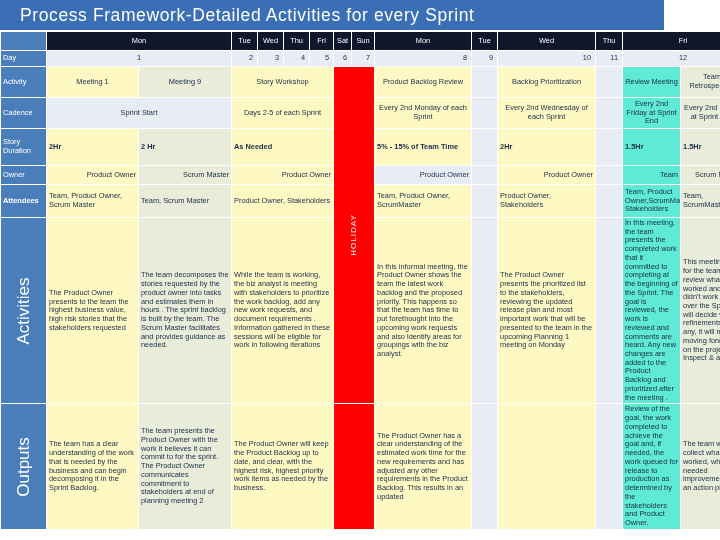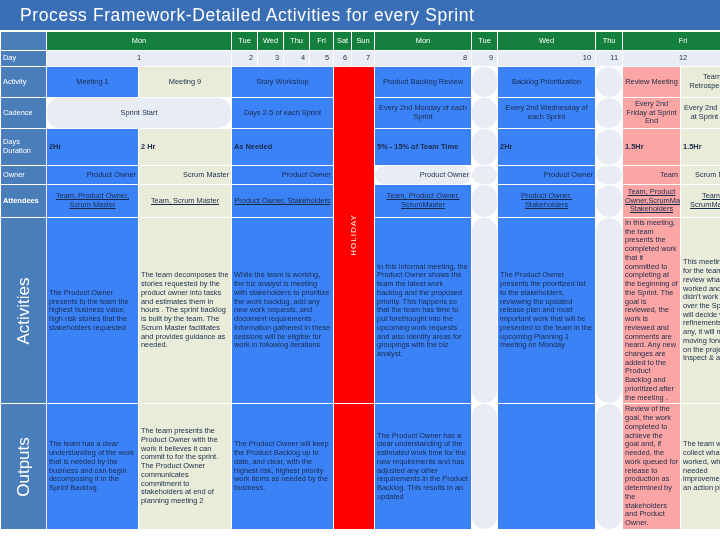--- a/index.html
+++ b/index.html
@@ -6,21 +6,21 @@
   body{
     width:720px;height:540px;overflow:hidden;
     background:#ffffff;
     font-family:"Liberation Sans","DejaVu Sans",sans-serif;
     color:#1a2b4a;
   }
   #root{position:relative;width:720px;height:540px;}
 
   
   .title-band{
-    position:absolute;left:0;top:0;width:720px;height:30px;
+    position:absolute;left:0;top:0;width:664px;height:30px;
     background:#3a6fb5;
     display:flex;align-items:center;
   }
   .title-text{
     color:#ffffff;
     font-size:17.5px;
     letter-spacing:0.6px;
     padding-left:20px;
     white-space:nowrap;
     font-weight:400;
@@ -50,46 +50,46 @@
     text-align:left;
     padding-left:2px;
     vertical-align:top;
     white-space:nowrap;
     margin-left:39px;
   }
   .rowlab.mid{vertical-align:middle;font-weight:bold;}
 
   
   .dayname{
-    background:#15803d;color:#ffffff;
+    background:#0f172a;color:#ffffff;
     text-align:center;font-size:8px;
     height:16px;
     white-space:nowrap;
   }
   .corner{background:#4a7ebb;}
 
   
   .daynum{
     background:#e8edf5;color:#1a2b4a;
     text-align:center;font-size:8px;
     height:13px;
   }
   .daynum.r{text-align:right;padding-right:4px;}
 
   
-  .blue{background:#3b82f6;}
-  .pale{background:#e8edf5;border-radius:13px;}
+  .blue{background:#fef9c3;}
+  .pale{background:#e8edf5;}
   .cream{background:#e9ecd8;}
-  .pink{background:#fca5a5;}
+  .pink{background:#5eead4;}
 
   .act-cell{height:28px;font-size:8px;text-align:center;}
   .cad-cell{height:28px;font-size:7px;text-align:center;}
   .td-cell{height:34px;font-size:9px;font-weight:bold;}
   .own-cell{height:16px;font-size:8px;text-align:right;}
-  .att-cell{height:30px;font-size:6.4px;text-align:center;vertical-align:middle;text-decoration:underline;}
+  .att-cell{height:30px;font-size:6.4px;vertical-align:middle;}
 
   .longtext{
     vertical-align:top;
     text-align:left;
     font-size:6.2px;
     line-height:1.32;
     padding:3px 2px 2px 3px;
     white-space:pre-line;
   }
   .longtext.act{height:182px;}
@@ -204,21 +204,21 @@
       <td class="cad-cell blue">Every 2nd Monday of each Sprint</td>
       <td class="cad-cell pale"></td>
       <td class="cad-cell blue">Every 2nd Wednesday of each Sprint</td>
       <td class="cad-cell pale"></td>
       <td class="cad-cell pink">Every 2nd Friday at Sprint End</td>
       <td class="cad-cell cream">Every 2nd Friday at Sprint End</td>
     </tr>
 
     <tr>
       <td class="rowlab">
-        <div>Days</div>
+        <div>Story</div>
         <div>Duration</div>
       </td>
       <td class="td-cell blue">2Hr</td>
       <td class="td-cell cream">2 Hr</td>
       <td class="td-cell blue" colspan="4">As Needed</td>
       <td class="td-cell blue">5% - 15% of Team Time</td>
       <td class="td-cell pale"></td>
       <td class="td-cell blue">2Hr</td>
       <td class="td-cell pale"></td>
       <td class="td-cell pink">1.5Hr</td>

